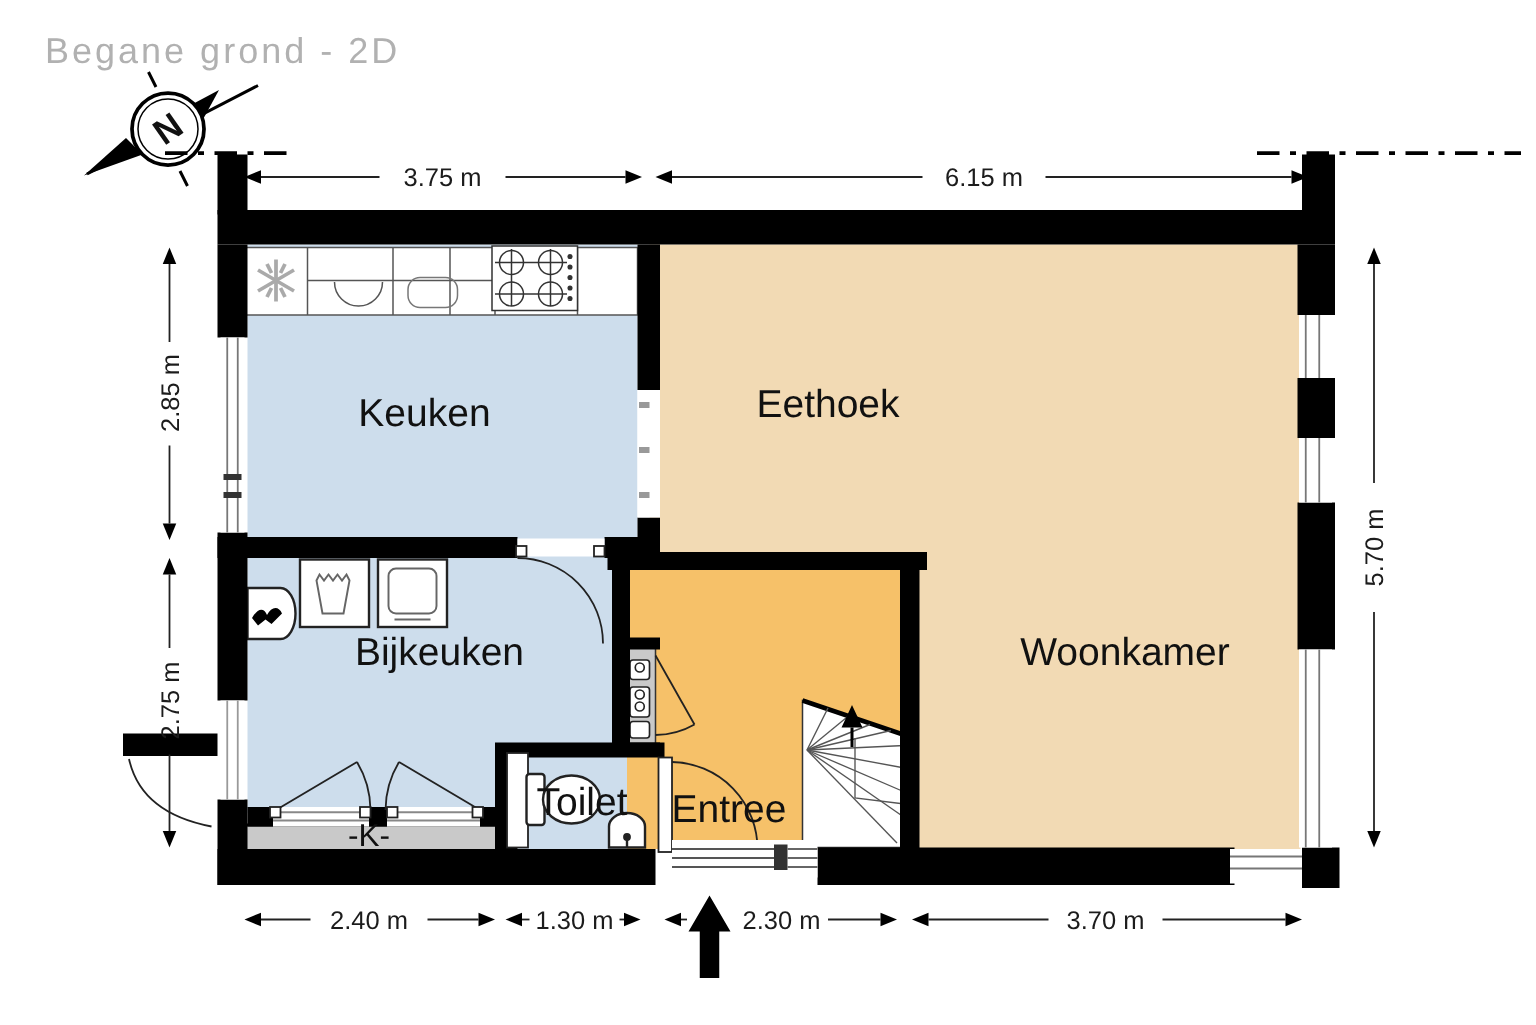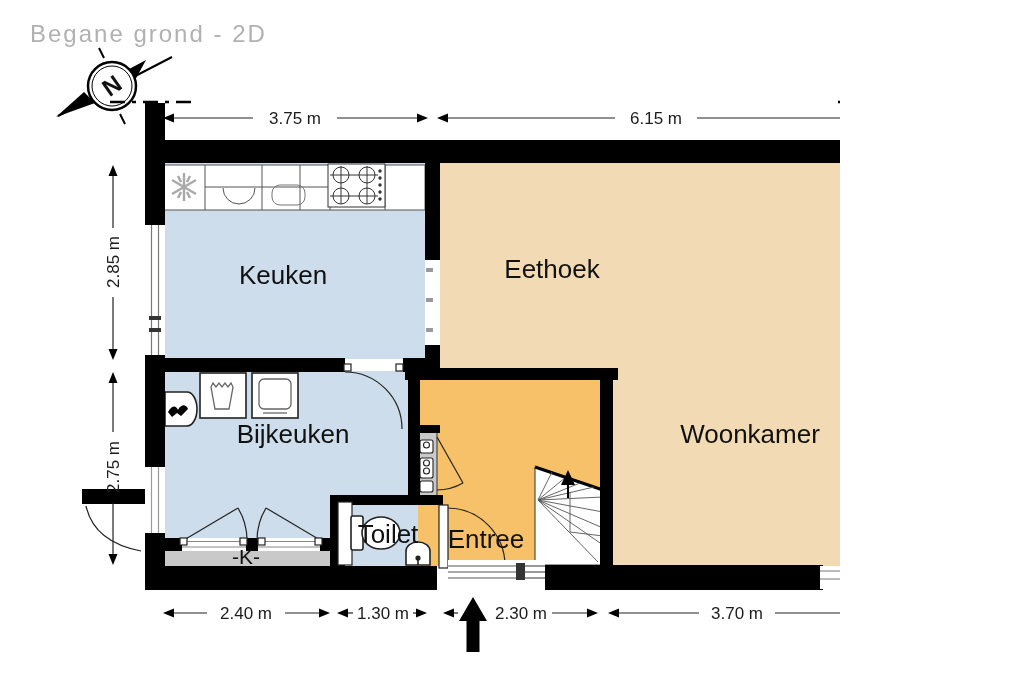--- a/index.html
+++ b/index.html
@@ -1,16 +1,16 @@
 <!DOCTYPE html>
 <html><head>
 <meta charset="utf-8">
 <style>
   html,body{margin:0;padding:0;background:#ffffff;}
-  .canvas{position:relative;width:840px;height:683px;background:#fff;overflow:hidden;
+  .canvas{position:relative;width:1023px;height:683px;background:#fff;overflow:hidden;
           font-family:"Liberation Sans",sans-serif;}
   svg{position:absolute;left:0;top:0;}
   svg text{font-family:"Liberation Sans",sans-serif;fill:#111;}
   .room-label{font-size:26px;}
   .dim-label{font-size:17px;fill:#1c1c1c;}
   .title-text{font-size:24px;fill:#b1b1b1;letter-spacing:2px;}
 </style>
 </head>
 <body>
 

